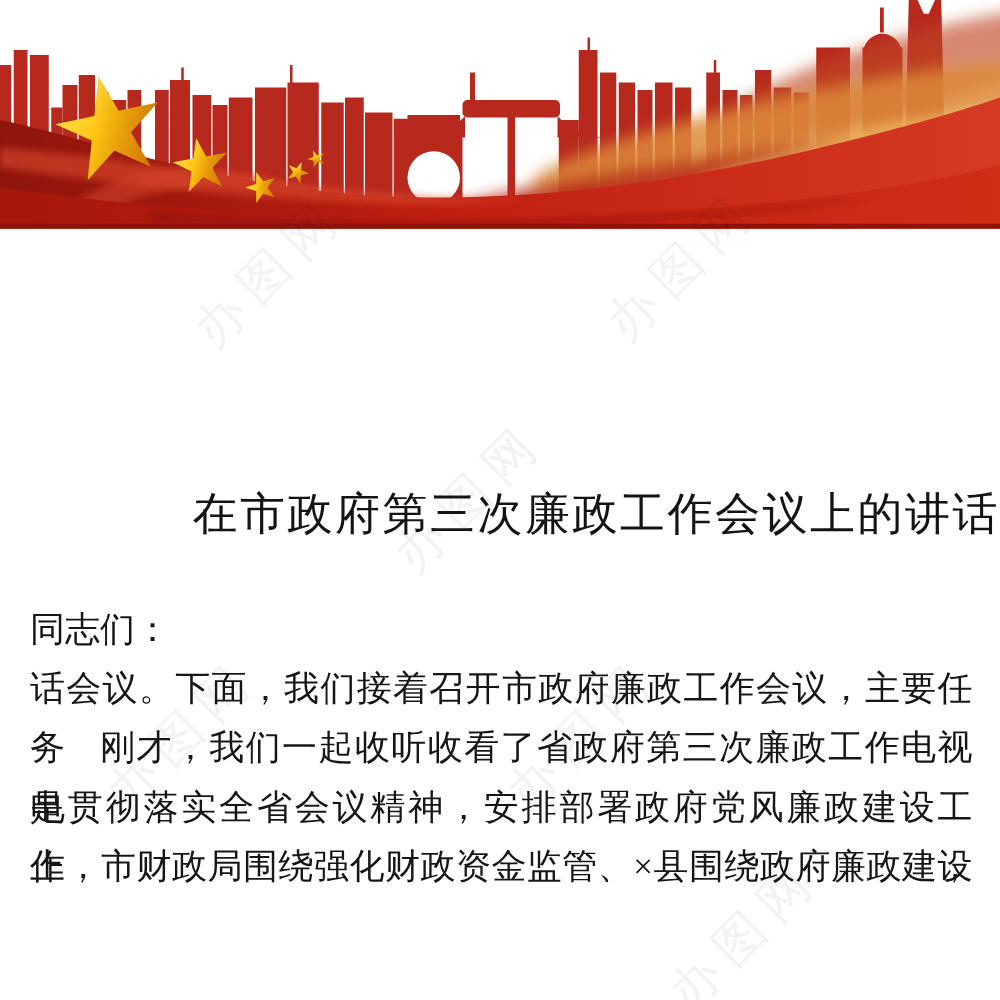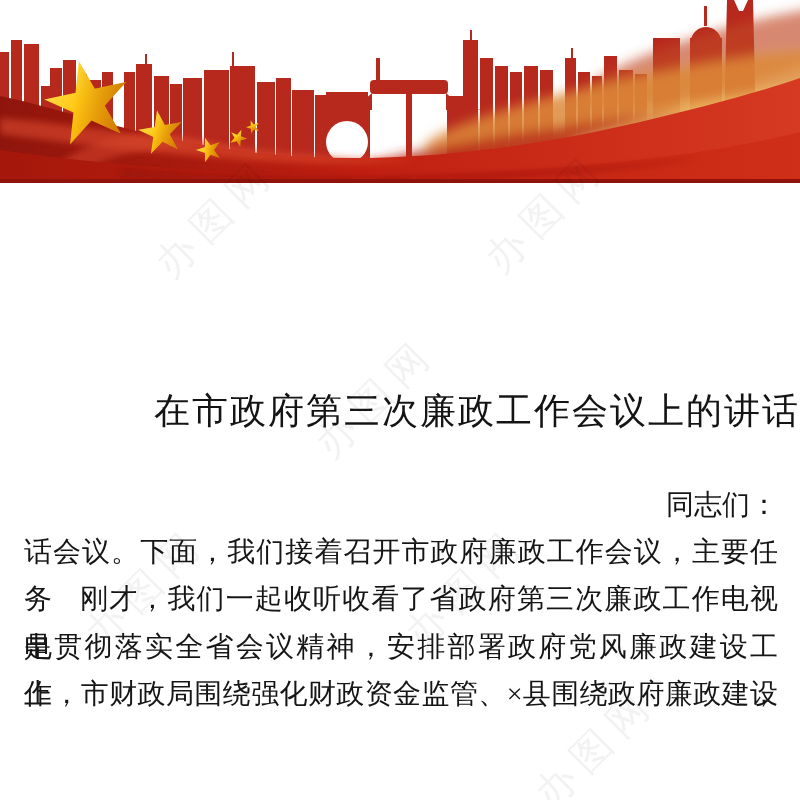--- a/index.html
+++ b/index.html
@@ -31,21 +31,21 @@
   .doc-title{
     position:absolute;left:0;top:388px;width:800px;height:46px;
     line-height:46px;text-align:right;
     font-size:36px;letter-spacing:2px;color:#141414;
     font-weight:400;
   }
   .body-text{
     position:absolute;left:24px;top:481px;width:754px;
     font-size:28px;color:#161616;
   }
-  .line{height:47.2px;line-height:47.2px;text-align:right;}
+  .line{height:47.2px;line-height:47.2px;}
   .j{text-align:justify;text-align-last:justify;}
   .indent{text-indent:56px;}
 </style>
 </head>
 <body>
 
 <div class="banner">
   <svg width="800" height="183" viewBox="0 0 800 183">
     <defs>
       <polygon id="star" points="0,-1 0.2245,-0.309 0.951,-0.309 0.3633,0.118 0.5878,0.809 0,0.382 -0.5878,0.809 -0.3633,0.118 -0.951,-0.309 -0.2245,-0.309"></polygon>

